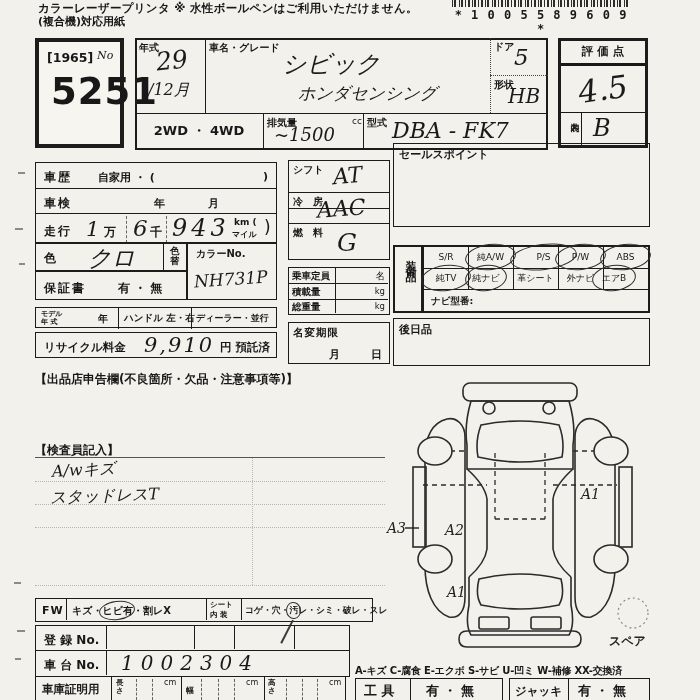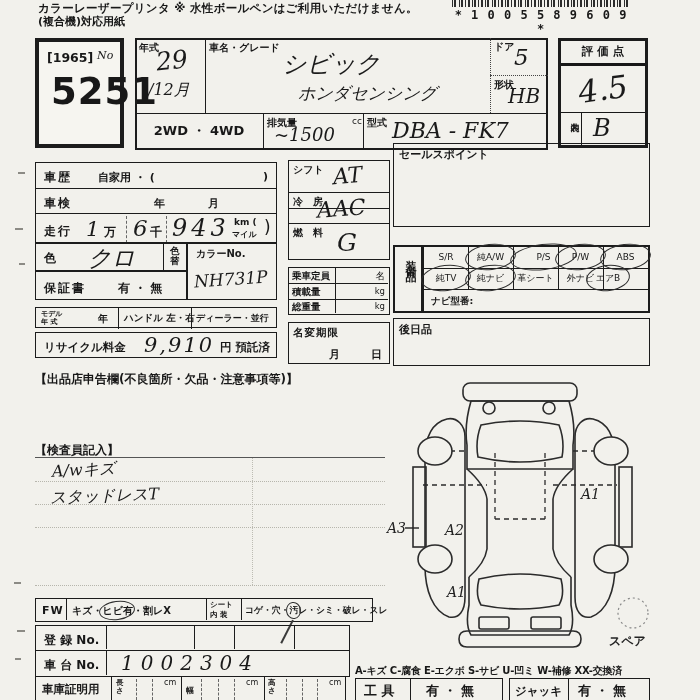--- a/index.html
+++ b/index.html
@@ -188,24 +188,24 @@
     <div class="vline" style="left:44px;top:0;height:42px;"></div>
     <div class="vline" style="left:89px;top:0;height:42px;"></div>
     <div class="vline" style="left:134px;top:0;height:42px;"></div>
     <div class="vline" style="left:179px;top:0;height:42px;"></div>
     <div class="cell" style="left:0;top:0;width:44px;">S/R</div>
     <div class="cell circled" style="left:44px;top:0;width:45px;">純A/W</div>
     <div class="cell circled" style="left:89px;top:0;width:61px;border-radius:7px;">P/S</div>
     <div class="cell circled" style="left:134px;top:0;width:45px;">P/W</div>
     <div class="cell circled" style="left:179px;top:0;width:45px;">ABS</div>
     <div class="cell circled" style="left:0;top:21px;width:44px;">純TV</div>
-    <div class="cell circled" style="left:44px;top:21px;width:45px;">純ナビ</div>
+    <div class="cell circled" style="left:44px;top:21px;width:36px;">純ナビ</div>
     <div class="cell" style="left:89px;top:21px;width:45px;">革シート</div>
     <div class="cell" style="left:134px;top:21px;width:45px;">外ナビ</div>
-    <div class="cell circled" style="left:165px;top:21px;width:38px;">エアB</div>
+    <div class="cell circled" style="left:171px;top:21px;width:38px;">エアB</div>
     <div class="abs lbl" style="left:7px;top:48px;font-size:9.5px;">ナビ型番:</div>
   </div>
 
   <div class="box" style="left:393px;top:318px;width:257px;height:48px;">
     <div class="abs lbl" style="left:5px;top:3px;font-size:11px;">後日品</div>
   </div>
 
   <div class="abs lbl" style="left:35px;top:371px;font-size:12px;">【出品店申告欄(不良箇所・欠品・注意事項等)】</div>
   <div class="abs lbl" style="left:35px;top:442px;font-size:12px;">【検査員記入】</div>
   <div class="hline" style="left:35px;top:457px;width:350px;border-color:#555;"></div>

